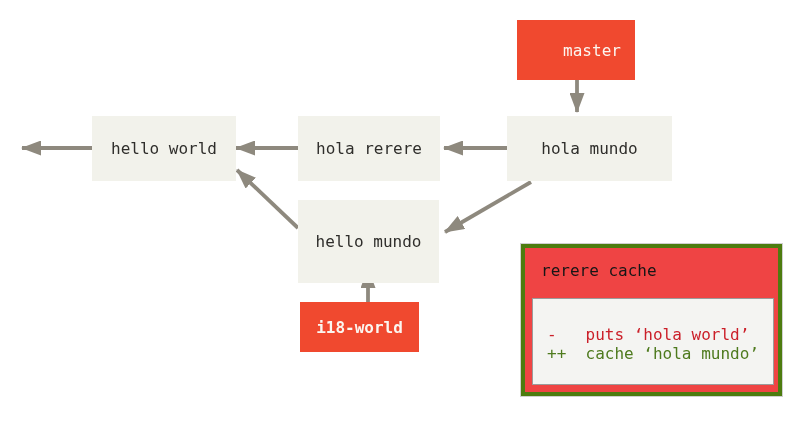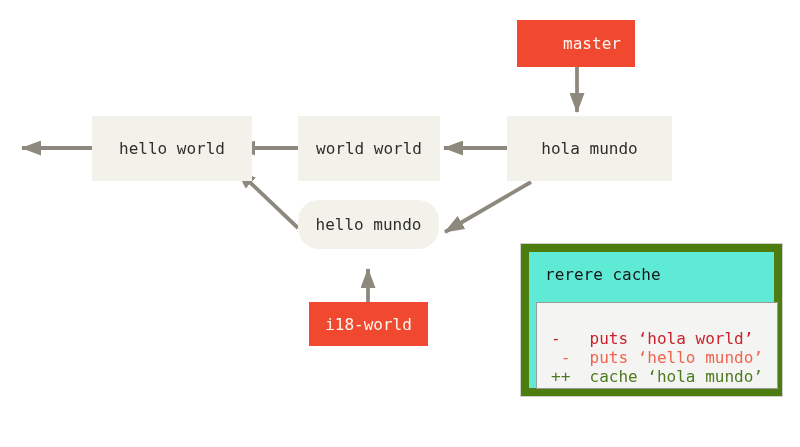--- a/index.html
+++ b/index.html
@@ -40,22 +40,22 @@
     background: #f0492f;
     color: #fbf6f0;
   }
   .panel {
     position: absolute;
     left: 521px;
     top: 244px;
     width: 261px;
     height: 152px;
     box-sizing: border-box;
-    background: #5eead4;
-    border: 8px solid #4d7c0f;
+    background: #ef4444;
+    border: 4px solid #4d7c0f;
     box-shadow: 0 0 0 1px rgba(120,120,120,0.35);
   }
   .panel-title {
     position: absolute;
     left: 16px;
     top: 13px;
     font-size: 16px;
     color: #161616;
     white-space: pre;
   }
@@ -91,46 +91,45 @@
       <line x1="577" y1="67" x2="577" y2="112" marker-end="url(#ah)"></line>
       <line x1="507" y1="148" x2="444" y2="148" marker-end="url(#ah)"></line>
       <line x1="298" y1="148" x2="236" y2="148" marker-end="url(#ah)"></line>
       <line x1="92" y1="148" x2="22" y2="148" marker-end="url(#ah)"></line>
       <line x1="531" y1="182" x2="445" y2="232" marker-end="url(#ah)"></line>
       <line x1="298" y1="228" x2="237" y2="170" marker-end="url(#ah)"></line>
       <line x1="368" y1="302" x2="368" y2="269" marker-end="url(#ah)"></line>
     </g>
   </svg>
 
-  <div class="node branch" style="left:517px; top:20px; width:118px; height:47px;padding-left:32px;">
+  <div class="node branch" style="left:517px; top:20px; width:118px; height:60px;padding-left:32px;">
     <span>master</span>
   </div>
 
-  <div class="node commit" style="left:92px; top:116px; width:160px; height:65px;text-align:center;">
+  <div class="node commit" style="left:92px; top:116px; width:144px; height:65px;text-align:center;">
     <span>hello world</span>
   </div>
 
   <div class="node commit" style="left:298px; top:116px; width:142px; height:65px;">
-    <span>world world</span>
+    <span>hola rerere</span>
   </div>
 
   <div class="node commit" style="left:507px; top:116px; width:165px; height:65px;">
     <span>hola mundo</span>
   </div>
 
-  <div class="node commit" style="left:298px; top:200px; width:141px; height:49px;border-radius:21px;">
+  <div class="node commit" style="left:298px; top:200px; width:141px; height:83px;">
     <span>hello mundo</span>
   </div>
 
-  <div class="node branch" style="left:309px; top:302px; width:119px; height:44px;">
+  <div class="node branch" style="left:300px; top:302px; width:119px; height:50px;font-weight:bold;">
     <span>i18-world</span>
   </div>
 
   <div class="panel">
     <div class="panel-title">rerere cache</div>
     <div class="panel-inner">
       <div class="diff-line" style="color: rgb(203, 31, 41);">-   puts ‘hola world’</div>
-      <div class="diff-line" style="color: rgb(239, 100, 80);"> -  puts ‘hello mundo’</div>
       <div class="diff-line" style="color: rgb(78, 122, 30);">++  cache ‘hola mundo’</div>
     </div>
   </div>
 
 </div>
 
 </body></html>

